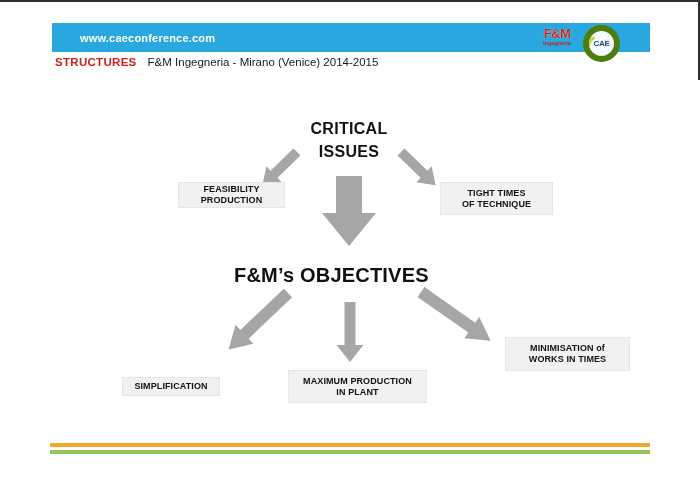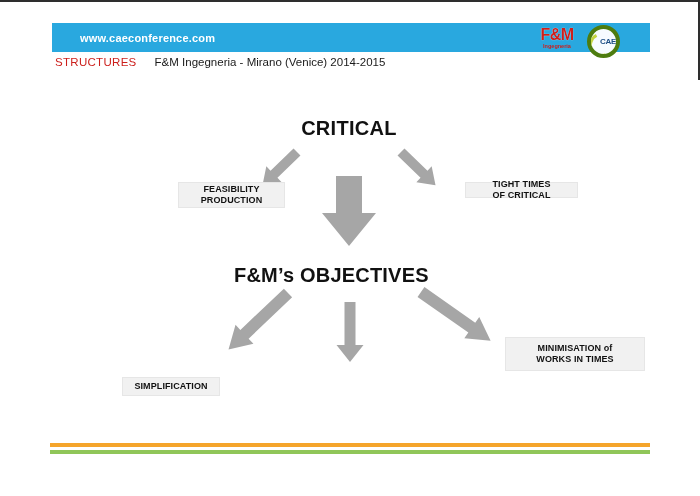--- a/index.html
+++ b/index.html
@@ -13,65 +13,65 @@
   
   .header-bar{
     position:absolute;left:52px;top:23px;width:598px;height:29px;
     background:var(--header-blue,#29A8DF);display:flex;align-items:center;
   }
   .url{color:#fff;font-size:11px;font-weight:700;margin-left:28px;letter-spacing:.2px;}
   .fm-logo{
     position:absolute;right:70px;top:4px;width:46px;height:22px;text-align:center;
     color:var(--accent-red,#D6231F);line-height:1;
   }
-  .fm-logo .fm-main{display:block;font-size:16px;font-weight:700;letter-spacing:-.5px;
+  .fm-logo .fm-main{display:block;font-size:13px;font-weight:700;letter-spacing:-.5px;
     text-shadow:0 0 1px #ffffff;}
   .fm-logo .fm-sub{display:block;font-size:5.5px;font-weight:700;margin-top:1px;}
   .cae-logo{
     position:absolute;right:30px;top:2px;width:25px;height:25px;border-radius:50%;
-    background:#f6fbff;border:4px solid #4d7c0f;display:flex;align-items:center;justify-content:flex-end;
+    background:#f6fbff;border:6px solid #4d7c0f;display:flex;align-items:center;justify-content:center;
     overflow:hidden;
   }
   .cae-swoosh{
     position:absolute;left:-2px;bottom:-3px;width:18px;height:18px;border-radius:50%;
     border:3px solid transparent;border-left:3px solid #c3d53f;border-bottom:3px solid #d9e36a;
     transform:rotate(20deg);
   }
   .cae-text{position:relative;font-size:8px;font-weight:700;color:#1c4e85;letter-spacing:-.3px;}
 
   
   .section-line{position:absolute;left:55px;top:56px;font-size:11.5px;color:#1a1a1a;white-space:nowrap;}
-  .structures{color:var(--accent-red,#CC1A1A);font-weight:400;letter-spacing:.3px;margin-right:18px;}
+  .structures{color:var(--accent-red,#CC1A1A);font-weight:700;letter-spacing:.3px;margin-right:11px;}
 
   
   .critical{
     position:absolute;left:269px;top:117px;width:160px;text-align:center;
-    font-size:20px;font-weight:700;color:#111;line-height:23px;letter-spacing:.3px;
+    font-size:16px;font-weight:700;color:#111;line-height:23px;letter-spacing:.3px;
   }
   .objectives{
     position:absolute;left:234px;top:264px;width:240px;text-align:left;
     font-size:20px;font-weight:700;color:#111;letter-spacing:.2px;
   }
 
   
   .arrows{position:absolute;left:0;top:0;width:700px;height:496px;}
   .arrows polygon{fill:var(--arrow-gray,#A6A6A6);}
 
   
   .gbox{
     position:absolute;background:var(--box-gray,#F1F1F1);border:1px solid #e6e6e6;
     display:flex;flex-direction:column;align-items:center;justify-content:center;
     font-size:9px;font-weight:700;color:#111;text-align:center;line-height:11px;
     box-sizing:border-box;letter-spacing:.1px;
   }
   .box-feasibility{left:178px;top:182px;width:107px;height:26px;}
-  .box-tight{left:440px;top:182px;width:113px;height:16px;margin-left:25px;}
+  .box-tight{left:440px;top:182px;width:113px;height:33px;}
   .box-simplification{left:122px;top:347px;width:98px;height:19px;margin-top:30px;}
   .box-maxprod{left:288px;top:370px;width:139px;height:33px;}
-  .box-minimisation{left:505px;top:337px;width:140px;height:34px;}
+  .box-minimisation{left:505px;top:337px;width:125px;height:34px;}
 
   
   .footer-orange{position:absolute;left:50px;top:443px;width:600px;height:4px;background:var(--footer-orange,#F5A52B);}
   .footer-green{position:absolute;left:50px;top:450px;width:600px;height:4px;background:var(--footer-green,#90C659);}
 </style>
 </head>
 <body>
 
 <div class="slide">
   <div class="top-edge"></div>
@@ -88,20 +88,21 @@
       <span class="cae-text">CAE</span>
     </div>
   </div>
 
   <div class="section-line">
     <span class="structures">STRUCTURES</span><span>F&amp;M Ingegneria - Mirano (Venice) 2014-2015</span>
   </div>
 
   <div class="critical">
     <div>CRITICAL</div>
+    <div>ISSUES</div>
   </div>
 
   <svg class="arrows" viewBox="0 0 700 496" xmlns="http://www.w3.org/2000/svg">
     <g transform="translate(297,152) rotate(46)">
       <polygon points="-5,0 -5,32 -11,32 0,48 11,32 5,32 5,0"></polygon>
     </g>
     <g transform="translate(401,152) rotate(-46)">
       <polygon points="-5,0 -5,32 -11,32 0,48 11,32 5,32 5,0"></polygon>
     </g>
     <g transform="translate(349,176)">
@@ -117,27 +118,31 @@
       <polygon points="-6,0 -6,62 -13,62 0,85 13,62 6,62 6,0"></polygon>
     </g>
   </svg>
 
   <div class="gbox box-feasibility">
     <span>FEASIBILITY</span>
     <span>PRODUCTION</span>
   </div>
   <div class="gbox box-tight">
     <span>TIGHT TIMES</span>
-    <span>OF CRITICAL</span>
+    <span>OF TECHNIQUE</span>
   </div>
 
   <div class="objectives">F&amp;M’s OBJECTIVES</div>
 
   <div class="gbox box-simplification">
     <span>SIMPLIFICATION</span>
+  </div>
+  <div class="gbox box-maxprod">
+    <span>MAXIMUM PRODUCTION</span>
+    <span>IN PLANT</span>
   </div>
   <div class="gbox box-minimisation">
     <span>MINIMISATION of</span>
     <span>WORKS IN TIMES</span>
   </div>
 
   <div class="footer-orange"></div>
   <div class="footer-green"></div>
 </div>
 

